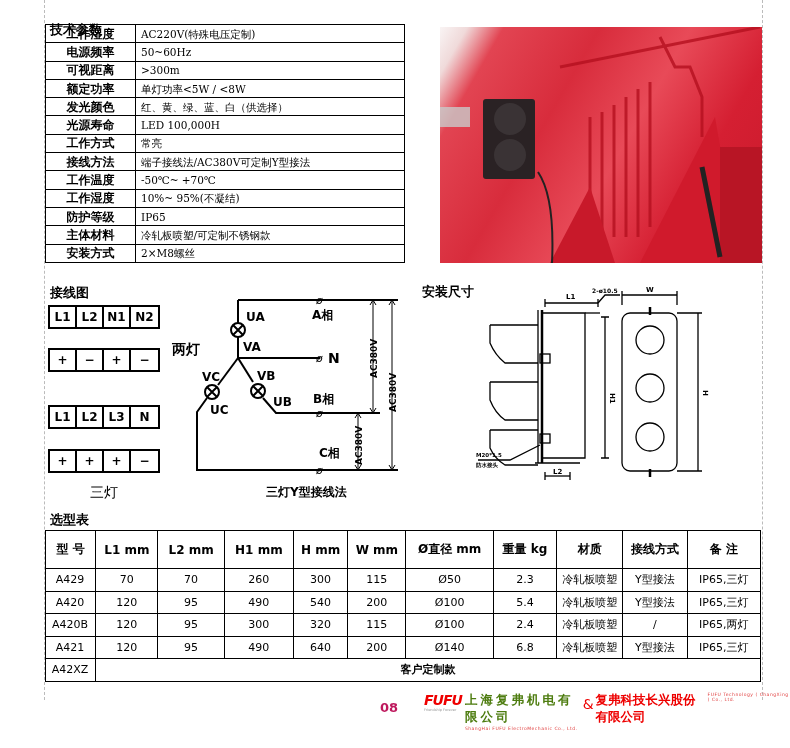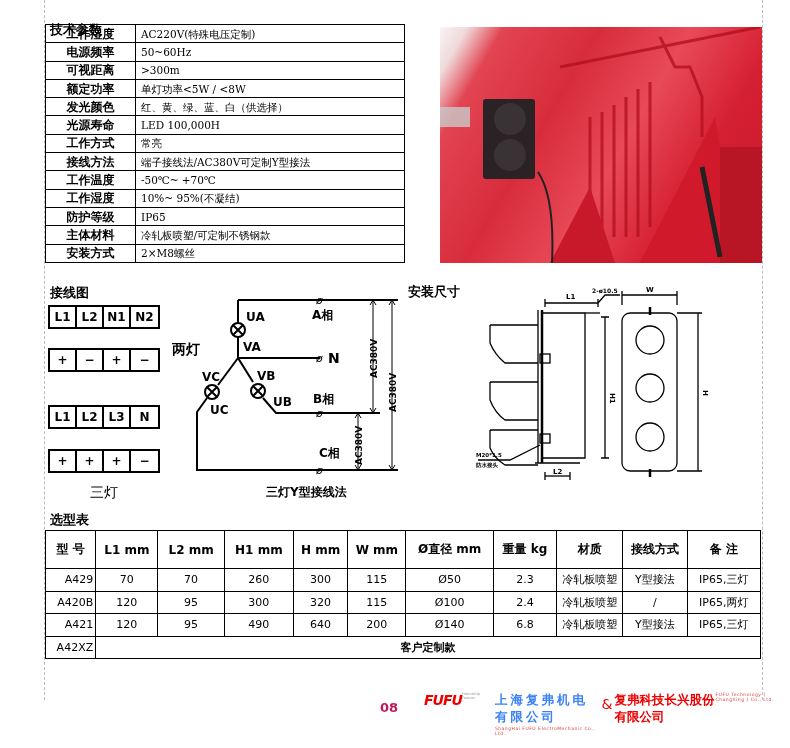--- a/index.html
+++ b/index.html
@@ -17,26 +17,26 @@
   
   .term { position: absolute; display: flex; border: 2px solid #000; background: #fff; }
   .term span { width: 27px; height: 20px; border-right: 2px solid #000; display: flex; align-items: center; justify-content: center; font-weight: bold; font-size: 12px; font-family: "DejaVu Sans", sans-serif; }
   .term span:last-child { border-right: none; }
   .lbl { position: absolute; font-size: 14px; margin-top: 8px; }
   .boldlbl { position: absolute; font-size: 12px; font-weight: bold; }
   
   table.sel { position: absolute; left: 45px; top: 530px; width: 716px; border-collapse: collapse; }
   table.sel th, table.sel td { border: 1px solid #000; font-size: 11px; height: 22.5px; text-align: center; padding: 0 2px; }
   table.sel th { font-weight: bold; font-size: 12px; height: 38px; border-radius: 6px; }
-  table.sel td.model { text-align: right; padding-left: 1px; }
+  table.sel td.model { text-align: center; padding-left: 1px; }
   table.sel td.cn { font-size: 11px; }
   .page-no { position: absolute; left: 380px; top: 700px; color: #be185d; font-weight: bold; font-size: 13px; }
   .footer { position: absolute; left: 424px; top: 692px; display: flex; align-items: flex-start; }
   .fufu-logo { color: #e00; font-weight: bold; font-style: italic; font-size: 14px; letter-spacing: -1px; }
-  .footer .cn1 { color: #3b82f6; font-weight: bold; font-size: 12.5px; letter-spacing: 3px; }
+  .footer .cn1 { color: #4d7c0f; font-weight: bold; font-size: 12.5px; letter-spacing: 3px; }
   .footer .cn2 { color: #e00; font-weight: bold; font-size: 12.5px; }
   .footer .amp { color: #e00; font-size: 14px; margin: 4px 2px 0 2px; }
   .footer .en { color: #e04040; font-size: 4.5px; letter-spacing: 0.5px; }
   .footer .tag { color: #999; font-size: 3.5px; }
 </style>
 </head>
 <body>
 
 <div class="dash-left" data-name="left-guide-line"></div>
 <div class="dash-right" data-name="right-guide-line"></div>
@@ -199,21 +199,21 @@
   </g>
   <g font-family="DejaVu Sans, sans-serif" font-size="9" font-weight="bold">
     <text transform="translate(207,93) rotate(-90)" data-name="voltage-ab-label">AC380V</text>
     <text transform="translate(226,127) rotate(-90)" data-name="voltage-ac-label">AC380V</text>
     <text transform="translate(192,180) rotate(-90)" data-name="voltage-bc-label">AC380V</text>
   </g>
   <text x="96" y="210" font-family="DejaVu Sans, sans-serif" font-size="12" font-weight="bold" data-name="schematic-caption">三灯Y型接线法</text>
 </svg>
 <div class="boldlbl" style="left:266px;top:484px;" data-name="schematic-caption-text">三灯Y型接线法</div>
 
-<div class="section-title" style="left:408px;top:283px;" data-name="install-title">安装尺寸</div>
+<div class="section-title" style="left:422px;top:283px;" data-name="install-title">安装尺寸</div>
 <svg style="position:absolute;left:470px;top:285px;" width="260" height="200" data-name="install-dimension-drawing">
   <g stroke="#000" stroke-width="1.3" fill="none">
 
     <path d="M68 25 L68 178"></path>
       <path d="M72 25 L72 178" stroke-width="2.5"></path>
     <path d="M72 28 L115 28 L115 173 L72 173"></path>
     <path d="M115 28 L130 28"></path>
     <path d="M20 40 L68 40 M20 40 L20 58 Q25 70 35 78 L68 78"></path>
     <path d="M20 97 L68 97 M20 97 L20 115 Q25 128 35 135 L68 135"></path>
     <path d="M20 145 L68 145 M20 145 L20 163 Q25 174 35 180 L68 180"></path>
@@ -280,20 +280,33 @@
         <td>260</td>
         <td>300</td>
         <td>115</td>
         <td>Ø50</td>
         <td>2.3</td>
         <td class="cn">冷轧板喷塑</td>
         <td class="cn">Y型接法</td>
         <td class="cn">IP65,三灯</td>
     </tr>
     <tr data-name="table-row">
+      <td class="model">A420</td>
+        <td>120</td>
+        <td>95</td>
+        <td>490</td>
+        <td>540</td>
+        <td>200</td>
+        <td>Ø100</td>
+        <td>5.4</td>
+        <td class="cn">冷轧板喷塑</td>
+        <td class="cn">Y型接法</td>
+        <td class="cn">IP65,三灯</td>
+    </tr>
+    <tr data-name="table-row">
       <td class="model">A420B</td>
         <td>120</td>
         <td>95</td>
         <td>300</td>
         <td>320</td>
         <td>115</td>
         <td>Ø100</td>
         <td>2.4</td>
         <td class="cn">冷轧板喷塑</td>
         <td class="cn">/</td>
@@ -314,21 +327,21 @@
     </tr>
     <tr data-name="table-row-custom">
       <td class="model">A42XZ</td>
       <td colspan="10" style="font-weight:bold;" data-name="custom-note">客户定制款</td>
     </tr>
   </tbody>
 </table>
 
 <div class="page-no" data-name="page-number">08</div>
 <div class="footer" data-name="footer-brand">
-  <div style="display:flex;flex-direction:row;margin-right:15px;" data-name="fufu-logo-block">
+  <div style="display:flex;flex-direction:column;margin-right:3px;" data-name="fufu-logo-block">
     <span class="fufu-logo" data-name="fufu-logo">FUFU</span>
     <span class="tag" data-name="logo-tagline">Friendship Forever</span>
   </div>
   <div style="display:flex;flex-direction:column;">
     <span class="cn1" data-name="company-cn-1">上海复弗机电有限公司</span>
     <span class="en" data-name="company-en-1">ShangHai FUFU ElectroMechanic Co., Ltd.</span>
   </div>
   <span class="amp" data-name="ampersand">&amp;</span>
   <div style="display:flex;flex-direction:row;">
     <span class="cn2" data-name="company-cn-2">复弗科技长兴股份有限公司</span>

